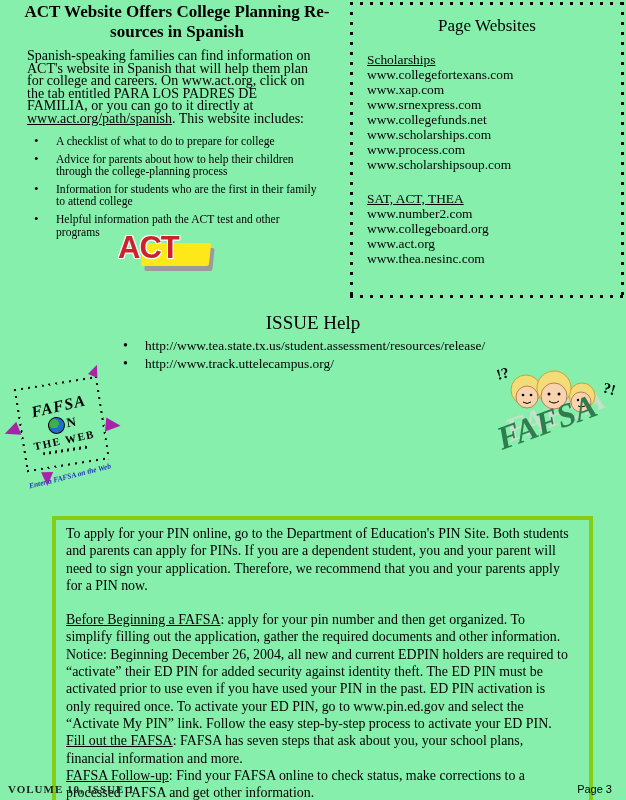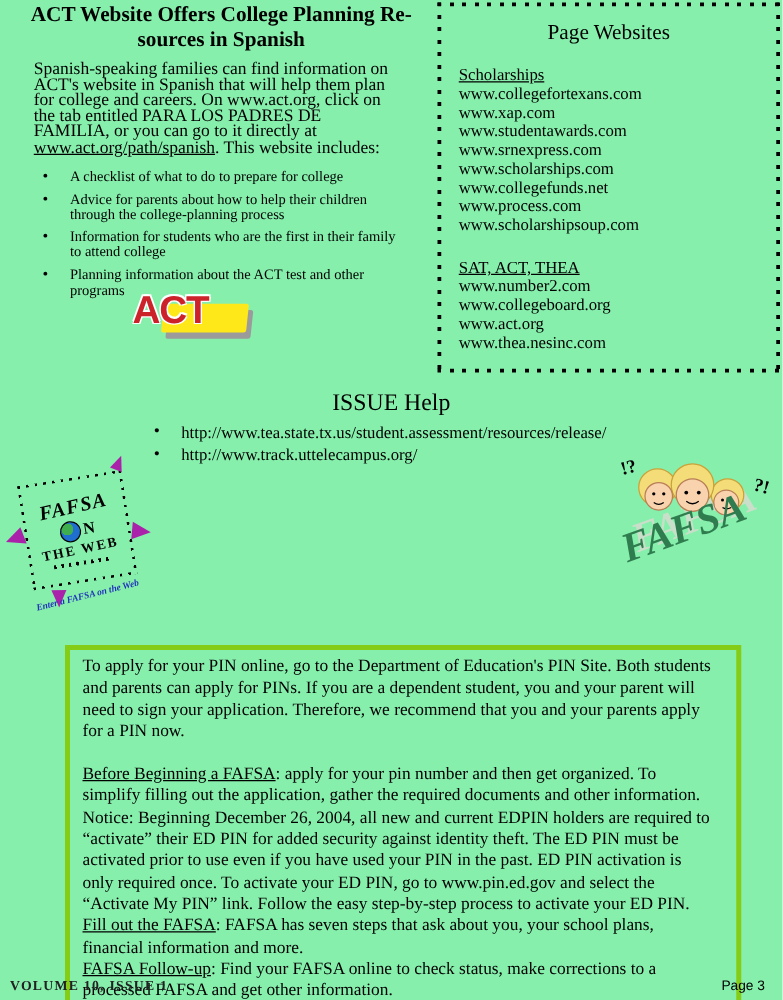--- a/index.html
+++ b/index.html
@@ -10,21 +10,21 @@
 
   
   .act-article { position:absolute; left:8px; top:0; width:338px; }
   .act-title { font-size:17px; font-weight:bold; text-align:center; line-height:20px; white-space:pre-line; margin-top:2px; }
   .act-body { position:absolute; left:19px; top:50px; width:292px; font-size:14px; line-height:12.6px; text-align:left; }
   .act-bullets { position:absolute; left:22px; top:136px; width:296px; list-style:none; }
   .act-bullets li { position:relative; padding-left:26px; font-size:11.6px; line-height:12.6px; margin-bottom:5px; }
   .act-bullets li::before { content:"\2022"; position:absolute; left:4px; top:-1px; font-size:13px; }
 
   
-  .act-logo { position:absolute; left:106px; top:233px; width:100px; height:44px;text-decoration:underline; }
+  .act-logo { position:absolute; left:118px; top:233px; width:100px; height:44px;text-decoration:underline; }
   .act-logo-bar { position:absolute; left:24px; top:10px; width:68px; height:23px; background:var(--act-yellow); box-shadow:4px 5px 0 #9b9b9b; border-radius:2px; transform:skewX(-6deg); }
   .act-logo-text { position:absolute; left:0; top:-3px; font-family:"Liberation Sans", sans-serif; font-weight:900; font-size:31px; color:var(--act-red); letter-spacing:-1px; text-shadow:1px 1px 0 #fff, -1px -1px 0 #fff, 1px -1px 0 #fff, -1px 1px 0 #fff; }
 
   
   .websites-box { position:absolute; left:350px; top:2px; width:274px; height:296px; padding:10px 0 0 0;
     background-image:
       repeating-linear-gradient(to right, #000 0 3px, transparent 3px 10px),
       repeating-linear-gradient(to right, #000 0 3px, transparent 3px 10px),
       repeating-linear-gradient(to bottom, #000 0 3px, transparent 3px 10px),
       repeating-linear-gradient(to bottom, #000 0 3px, transparent 3px 10px);
@@ -89,40 +89,39 @@
 <div class="page">
 
   <div class="act-article">
     <div class="act-title">ACT Website Offers College Planning Re-
 sources in Spanish</div>
     <p class="act-body"><span>Spanish-speaking families can find information on ACT's website in Spanish that will help them plan for college and careers. On www.act.org, click on the tab entitled PARA LOS PADRES DE FAMILIA, or you can go to it directly at </span><span class="u">www.act.org/path/spanish</span><span>.  This website includes:</span></p>
     <ul class="act-bullets">
         <li>A checklist of what to do to prepare for college</li>
         <li>Advice for parents about how to help their children through the college-planning process</li>
         <li>Information for students who are the first in their family to attend college</li>
-        <li>Planning information about the ACT test and other programs</li>
+        <li>Helpful information path the ACT test and other programs</li>
       </ul>
   </div>
 
   <div class="act-logo">
     <span class="act-logo-bar"></span>
     <span class="act-logo-text">ACT</span>
   </div>
 
   <div class="websites-box">
     <div class="wb-title">Page Websites</div>
     <div class="wb-content">
       <div class="wb-heading u">Scholarships</div>
       <div class="wb-list">
           <div>www.collegefortexans.com</div>
           <div>www.xap.com</div>
-          <div>www.studentawards.com</div>
           <div>www.srnexpress.com</div>
+          <div>www.collegefunds.net</div>
           <div>www.scholarships.com</div>
-          <div>www.collegefunds.net</div>
           <div>www.process.com</div>
           <div>www.scholarshipsoup.com</div>
         </div>
       <div class="wb-heading u wb-gap">SAT, ACT, THEA</div>
       <div class="wb-list">
           <div>www.number2.com</div>
           <div>www.collegeboard.org</div>
           <div>www.act.org</div>
           <div>www.thea.nesinc.com</div>
         </div>

